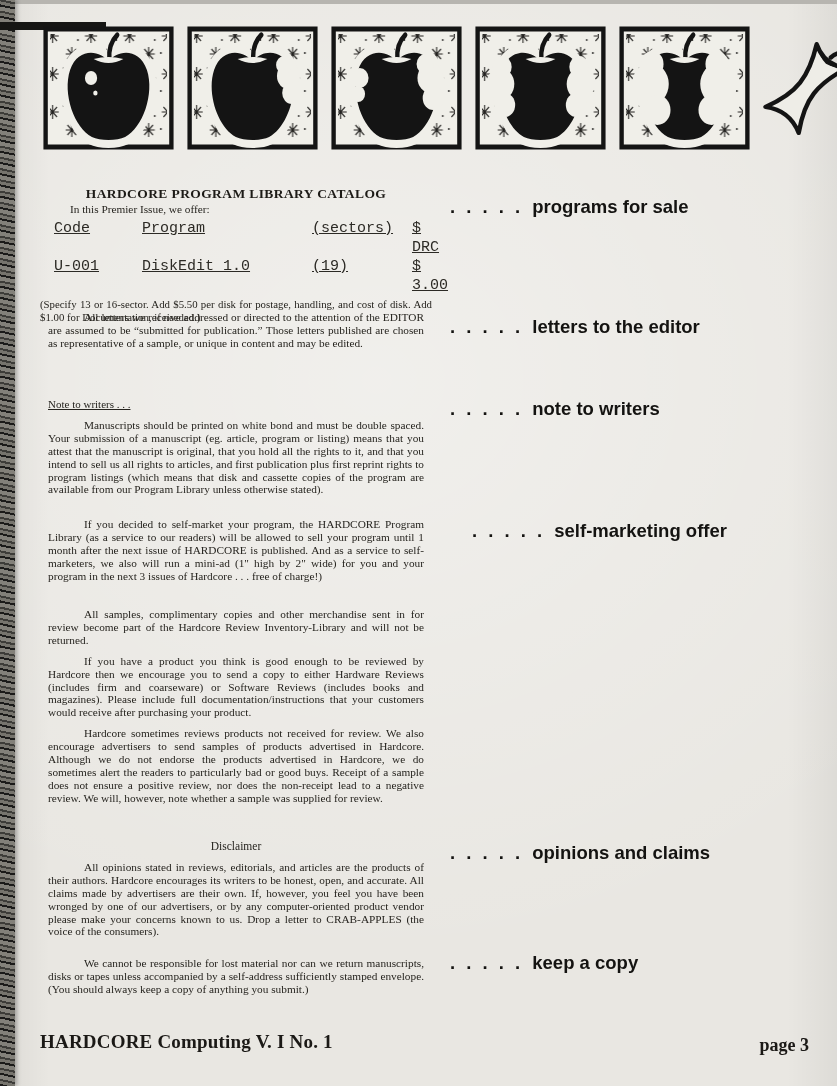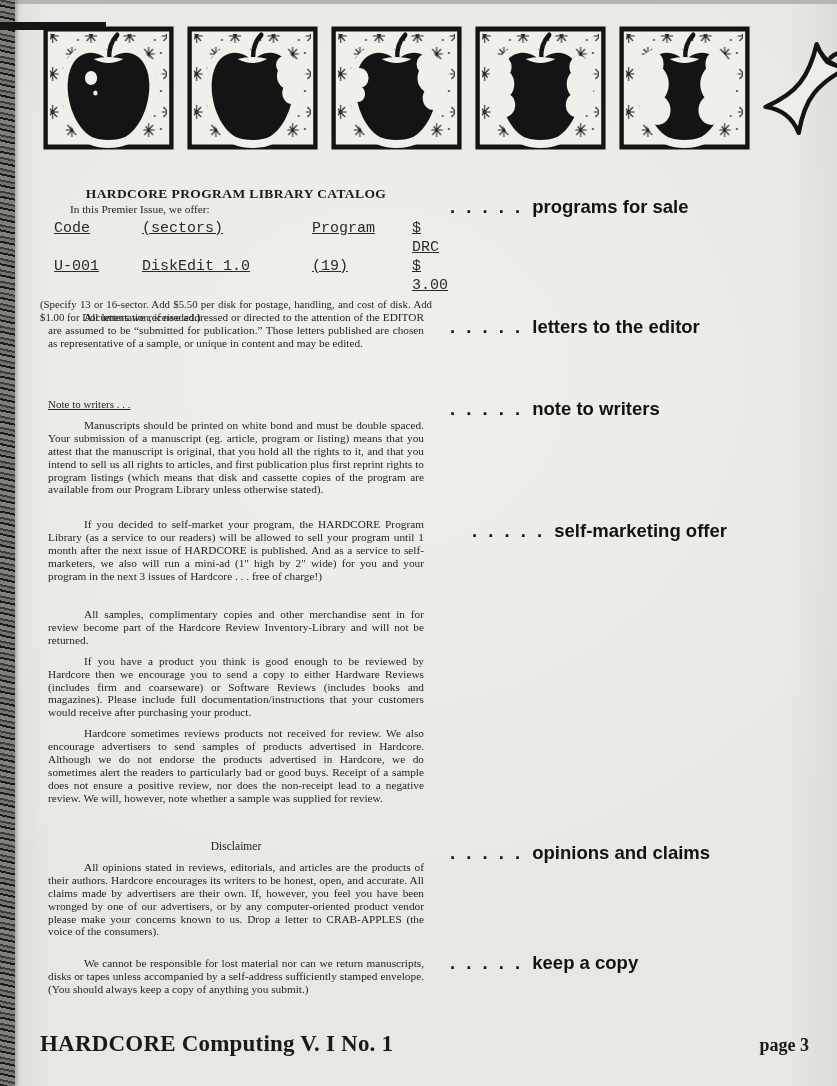--- a/index.html
+++ b/index.html
@@ -52,21 +52,21 @@
 
   .side-heading{
     position:absolute;left:450px;white-space:nowrap;
     font-family:"Liberation Sans",sans-serif;
     font-weight:bold;font-size:18.5px;color:#141311;
   }
   .side-heading .dots{letter-spacing:3px;margin-right:9px;}
 
   .footer-left{
     position:absolute;left:40px;top:1031px;
-    font-size:23px;font-weight:bold;color:#1b1916;letter-spacing:.2px;
+    font-size:19px;font-weight:bold;color:#1b1916;letter-spacing:.2px;
   }
   .footer-right{
     position:absolute;right:28px;top:1035px;
     font-size:18px;font-weight:bold;color:#1b1916;
   }
   svg{display:block;}
 </style>
 </head>
 <body>
 
@@ -171,22 +171,22 @@
         <path d="M58 9 Q73 1 84 9 Q71 17 58 9 Z" fill="#141414"></path>
       </g>
     </svg>
   </div>
 
   <div class="col-left" style="top:186px;">
     <div class="catalog-title">HARDCORE PROGRAM LIBRARY CATALOG</div>
     <div class="catalog-sub">In this Premier Issue, we offer:</div>
     <div class="catalog-table">
       <span>Code</span>
+      <span>Program</span>
       <span>(sectors)</span>
-      <span>Program</span>
       <span>$ DRC</span>
       <span>U-001</span>
       <span>DiskEdit 1.0</span>
       <span>(19)</span>
       <span>$ 3.00</span>
     </div>
     <div class="catalog-fine">(Specify 13 or 16-sector. Add $5.50 per disk for postage, handling, and cost of disk. Add $1.00 for Documentation, if needed.)</div>
   </div>
 
   <div class="col-left body-text" style="top:303px;">

